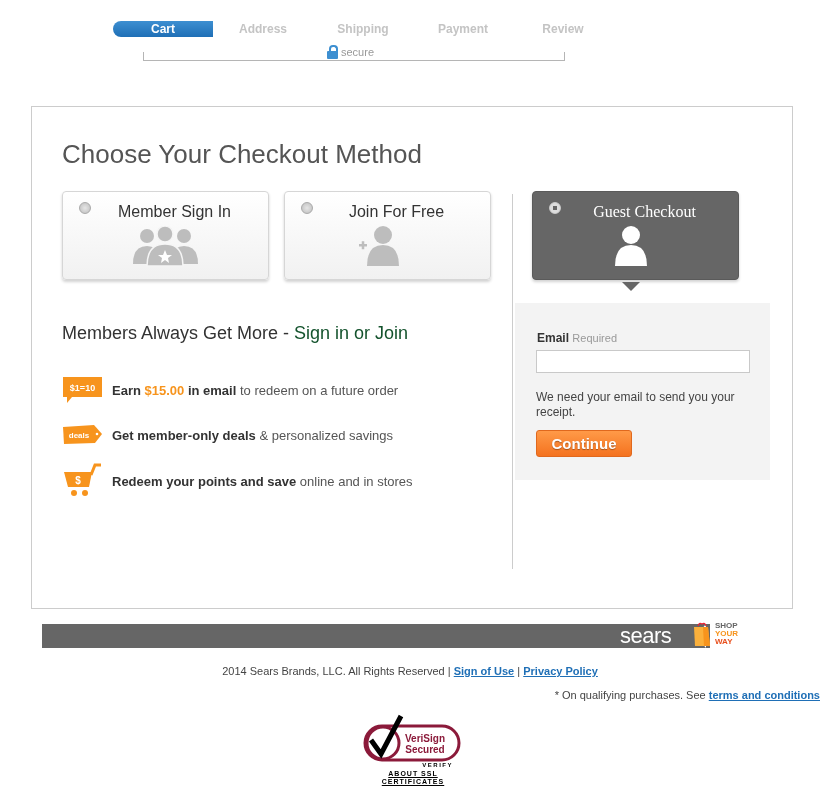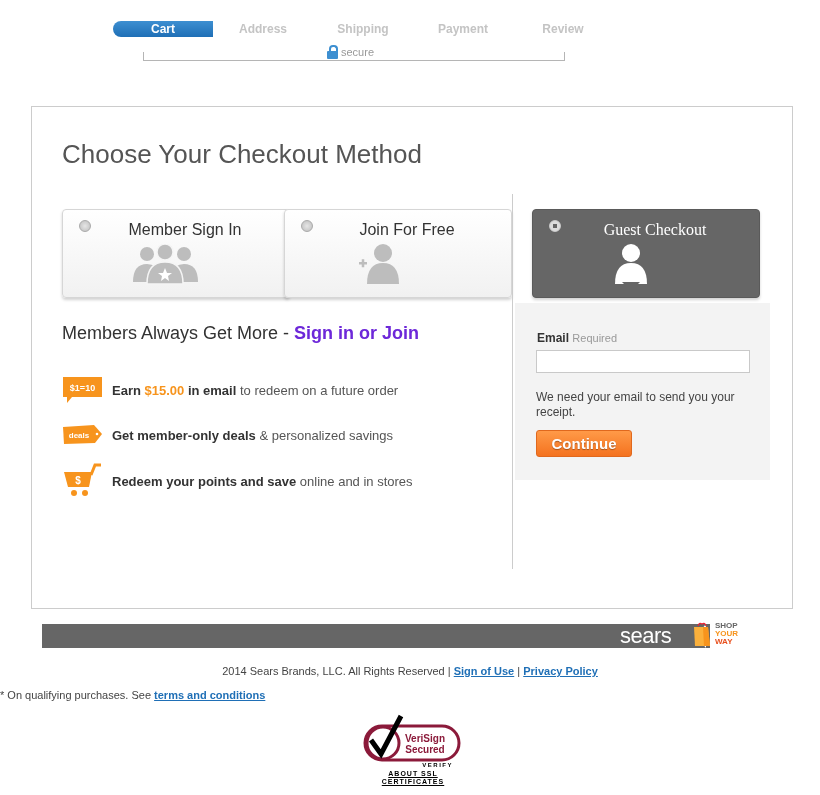--- a/index.html
+++ b/index.html
@@ -20,38 +20,38 @@
   .lock { width: 11px; height: 14px; position: relative; display: inline-block; }
   .lock .shackle { position: absolute; left: 2px; top: 0; width: 5px; height: 6px;
     border: 2px solid #3d8fd1; border-bottom: none; border-radius: 4px 4px 0 0; }
   .lock .body { position: absolute; left: 0; top: 6px; width: 11px; height: 8px;
     background: #3d8fd1; border-radius: 1px; }
 
   
   .panel { position: absolute; top: 106px; left: 31px; width: 760px; height: 501px;
     border: 1px solid #cccccc; }
   .title { position: absolute; top: 32px; left: 30px; font-size: 26px; color: #555; margin: 0; font-weight: normal; }
-  .option { position: absolute; top: 102px; width: 205px; height: 87px; border: 1px solid #d6d6d6;
+  .option { position: absolute; top: 84px; width: 205px; height: 87px; border: 1px solid #d6d6d6;
     border-radius: 4px; background: linear-gradient(#ffffff, #f1f1f1);
-    box-shadow: 0 2px 3px rgba(0,0,0,0.18); cursor: pointer; padding-left: 21px; }
+    box-shadow: 0 2px 3px rgba(0,0,0,0.18); cursor: pointer; }
   .option .radio { position: absolute; top: 10px; left: 16px; width: 10px; height: 10px; border-radius: 50%;
     background: radial-gradient(#e6e6e6, #bdbdbd); border: 1px solid #aaa; }
   .option .label { position: absolute; top: 11px; left: 0; right: 0; text-align: center;
     font-size: 16px; color: #333; padding-left: 18px; }
   .option .icon { position: absolute; top: 34px; left: 0; right: 0; height: 42px; }
   .option.guest { background: #666; border-color: #5a5a5a; font-family: Liberation Serif, serif; }
   .option.guest .label { color: #fff; }
   .option.guest .radio { background: radial-gradient(#666 30%, #ddd 35%); border-color: #ccc; }
   .guest-arrow { position: absolute; top: 175px; left: 590px; width: 0; height: 0;
     border-left: 9px solid transparent; border-right: 9px solid transparent; border-top: 9px solid #666; }
 
   .divider { position: absolute; top: 87px; left: 480px; width: 1px; height: 375px; background: #ccc; }
 
   .members-title { position: absolute; top: 216px; left: 30px; font-size: 18px; color: #333; }
-  .members-title .link { color: #6d28d9; font-weight: bold; }
+  .members-title .link { color: #14532d; }
   .benefit { position: absolute; left: 30px; height: 30px; display: flex; align-items: center; font-size: 13px; color: #555; }
   .benefit .badge { width: 42px; height: 30px; position: relative; margin-right: 8px; }
   .benefit b { color: #333; }
   .benefit .highlight { color: #f7941d; font-weight: bold; }
 
   
   .guest-form { position: absolute; top: 196px; left: 483px; width: 255px; height: 177px; background: #f3f3f3; }
   .email-label { position: absolute; top: 28px; left: 22px; font-size: 12px; color: #333; }
   .email-label .req { color: #999; font-size: 11px; }
   .email-input { position: absolute; top: 47px; left: 21px; width: 208px; height: 21px;
@@ -63,21 +63,21 @@
 
   
   .brand-bar { position: absolute; top: 624px; left: 42px; width: 668px; height: 24px; background: #666; }
   .sears-word { position: absolute; top: 624px; left: 620px; height: 15px; line-height: 24px; color: #fff; font-size: 22px; letter-spacing: -0.5px; }
   .bar-notch { position: absolute; top: 624px; left: 696px; width: 0; height: 0;
     border-top: 12px solid #666; border-bottom: 12px solid #666; border-right: 10px solid #fff; }
   .syw { position: absolute; top: 621px; left: 692px; display: flex; align-items: center; gap: 3px; }
   .syw .bag { width: 20px; height: 26px; position: relative; }
   .syw-text { font-size: 8px; font-weight: bold; line-height: 8px; }
   .copyright { position: absolute; top: 665px; left: 0; width: 820px; text-align: center; font-size: 11px; color: #444; }
-  .footnote { position: absolute; top: 689px; left: 0; width: 820px; text-align: left; font-size: 11px; color: #444; }
+  .footnote { position: absolute; top: 689px; left: 0; width: 820px; text-align: right; font-size: 11px; color: #444; }
   a.flink { color: #1f6fb6; font-weight: bold; text-decoration: underline; }
   .verisign { position: absolute; top: 712px; left: 363px; width: 100px; height: 76px; }
   .verisign .about { position: absolute; top: 58px; left: 0; width: 100px; text-align: center; font-size: 7px;
     font-weight: bold; color: #000; line-height: 8px; text-decoration: underline; letter-spacing: 1px; }
 </style>
 </head>
 <body>
 
 <div class="steps">
   <div class="step active" style="left:0">Cart</div>

